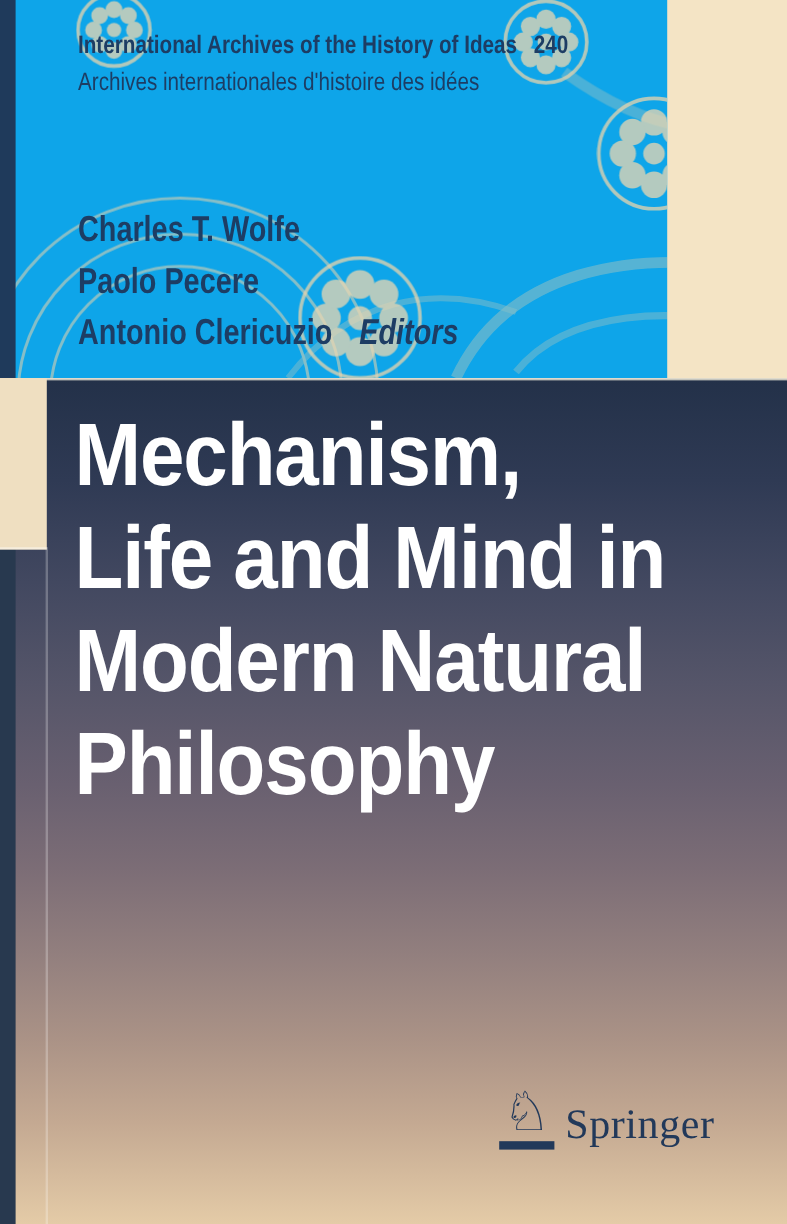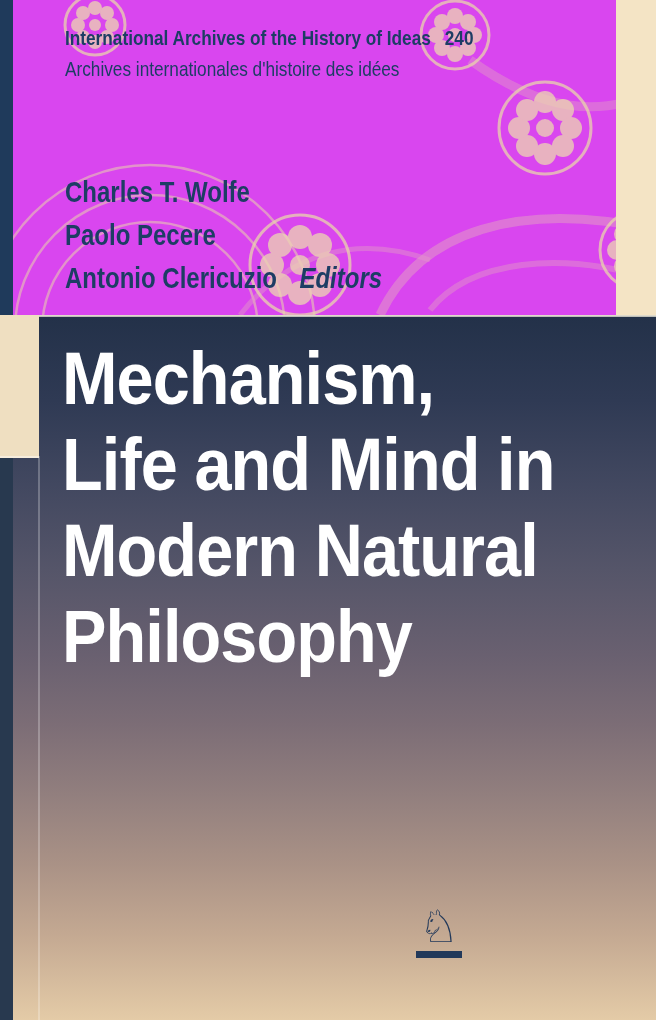--- a/index.html
+++ b/index.html
@@ -32,22 +32,22 @@
     background:#efdfc1;border-bottom:2px solid rgba(255,255,255,.45);
   }
   
   .vert-line{
     position:absolute;left:38px;top:456px;width:2px;height:564px;
     background:rgba(255,255,255,.25);
   }
 
   
   .top-band{
-    position:absolute;left:0;top:0;width:616px;height:315px;
-    background:#d946ef;overflow:hidden;
+    position:absolute;left:0;top:0;width:556px;height:315px;
+    background:#0ea5e9;overflow:hidden;
   }
   .ornament{position:absolute;left:0;top:0;pointer-events:none;}
 
   .series-block{
     position:absolute;left:65px;top:26px;color:#1d3d64;
     transform:scaleX(.82);transform-origin:left top;white-space:nowrap;
   }
   .series-line1{font-size:21px;font-weight:700;letter-spacing:0;}
   .series-volume{margin-left:17px;font-weight:700;}
   .series-line2{font-size:21px;font-weight:400;margin-top:7px;}
@@ -190,15 +190,16 @@
     <div class="title-line">Life and Mind in</div>
     <div class="title-line">Modern Natural</div>
     <div class="title-line">Philosophy</div>
   </div>
 
   <div class="publisher">
     <div class="knight-wrap">
       <span class="knight-glyph">♘</span>
       <span class="knight-bar"></span>
     </div>
+    <span class="publisher-name">Springer</span>
   </div>
 
 </div>
 
 </body></html>

